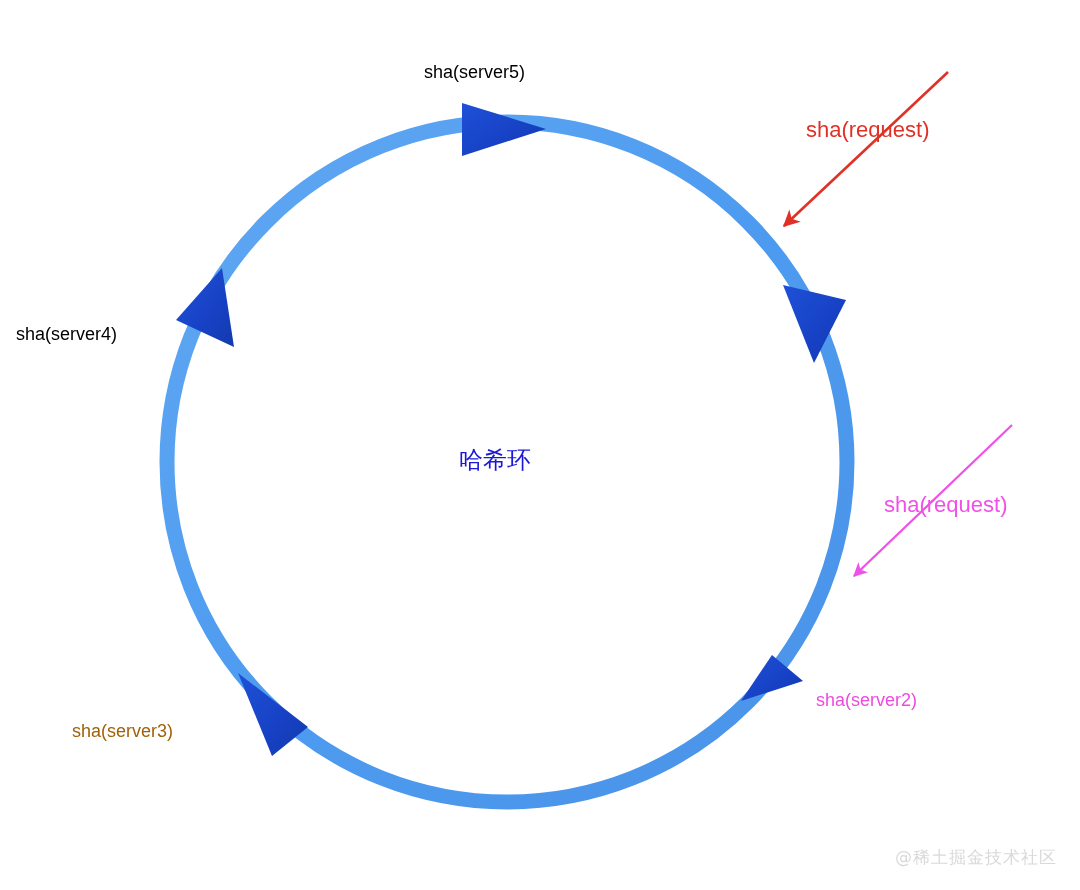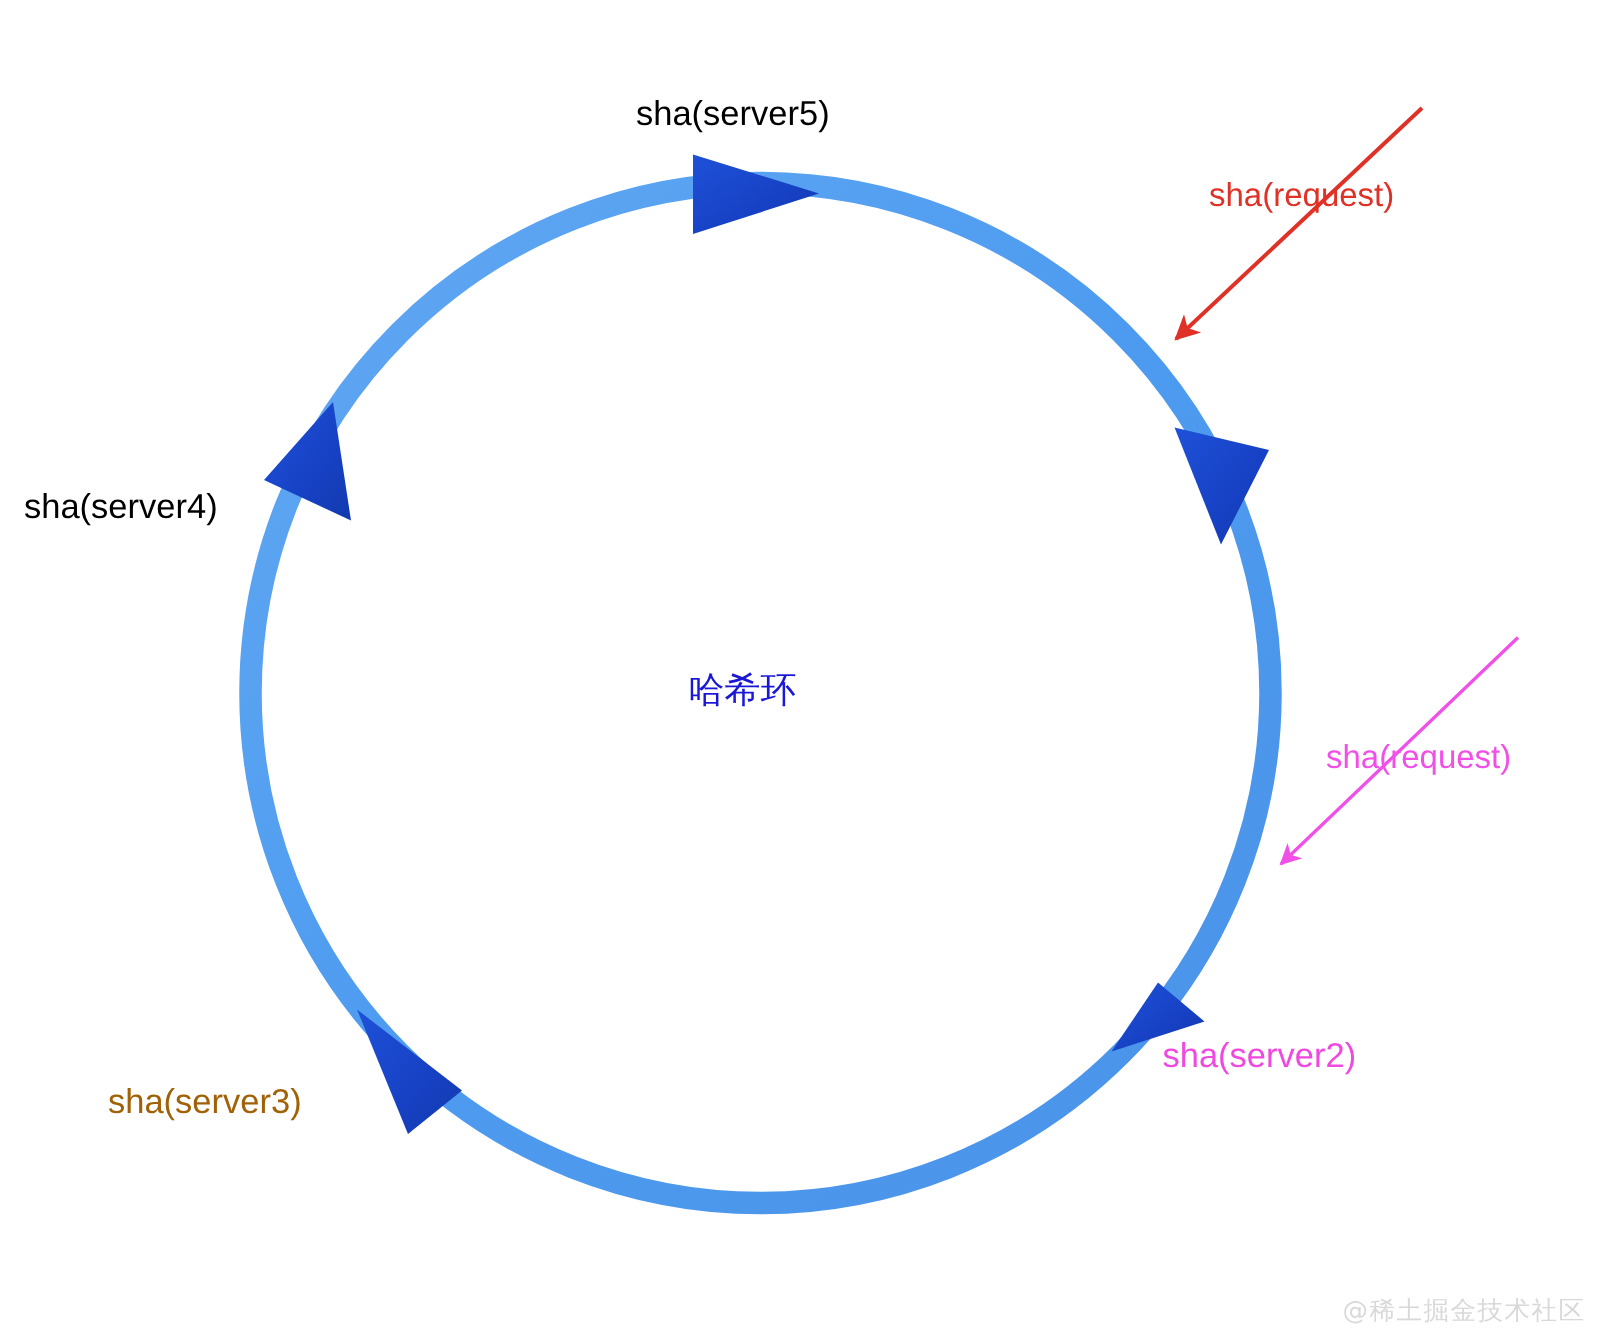--- a/index.html
+++ b/index.html
@@ -21,21 +21,21 @@
   #ring-svg {
     position: absolute;
     left: 0;
     top: 0;
     width: 1080px;
     height: 890px;
   }
   .node-label {
     position: absolute;
     font-family: "Liberation Sans", sans-serif;
-    font-size: 23px;
+    font-size: 18px;
     white-space: nowrap;
     letter-spacing: 0px;
   }
   .arrow-label {
     position: absolute;
     font-family: "Liberation Sans", sans-serif;
     font-size: 22px;
     white-space: nowrap;
   }
   .center-label {
@@ -90,24 +90,24 @@
     <line id="arrow-request-red" x1="948" y1="72" x2="784" y2="226" stroke="#e03127" stroke-width="2.6" marker-end="url(#arrowRed)"></line>
     <line id="arrow-request-magenta" x1="1012" y1="425" x2="854" y2="576" stroke="#f050e8" stroke-width="2.2" marker-end="url(#arrowMagenta)"></line>
   </svg>
 
   <div class="node-label" id="label-server5" style="left:424px; top:62px; color:#000000;">sha(server5)</div>
 
   <div class="node-label" id="label-server4" style="left:16px; top:282px; color:#000000;margin-top:42px;">sha(server4)</div>
 
   <div class="node-label" id="label-server3" style="left:72px; top:721px; color:#a16207;">sha(server3)</div>
 
-  <div class="node-label" id="label-server2" style="left:775px; top:690px; color:#ef4adf;">sha(server2)</div>
+  <div class="node-label" id="label-server2" style="left:816px; top:690px; color:#ef4adf;">sha(server2)</div>
 
 
   <div class="arrow-label" id="label-request-red" style="left:806px; top:117px; color:#e03127;">sha(request)</div>
 
   <div class="arrow-label" id="label-request-magenta" style="left:884px; top:492px; color:#f050e8;">sha(request)</div>
 
   <div class="center-label" id="label-center" style="left:459px; top:444px; color:#1a18d6;">哈希环</div>
 
-  <div class="watermark" id="watermark" style="left:895px; top:846px;margin-top:16px;">@稀土掘金技术社区</div>
+  <div class="watermark" id="watermark" style="left:895px; top:846px;">@稀土掘金技术社区</div>
 
 </div>
 
 </body></html>

